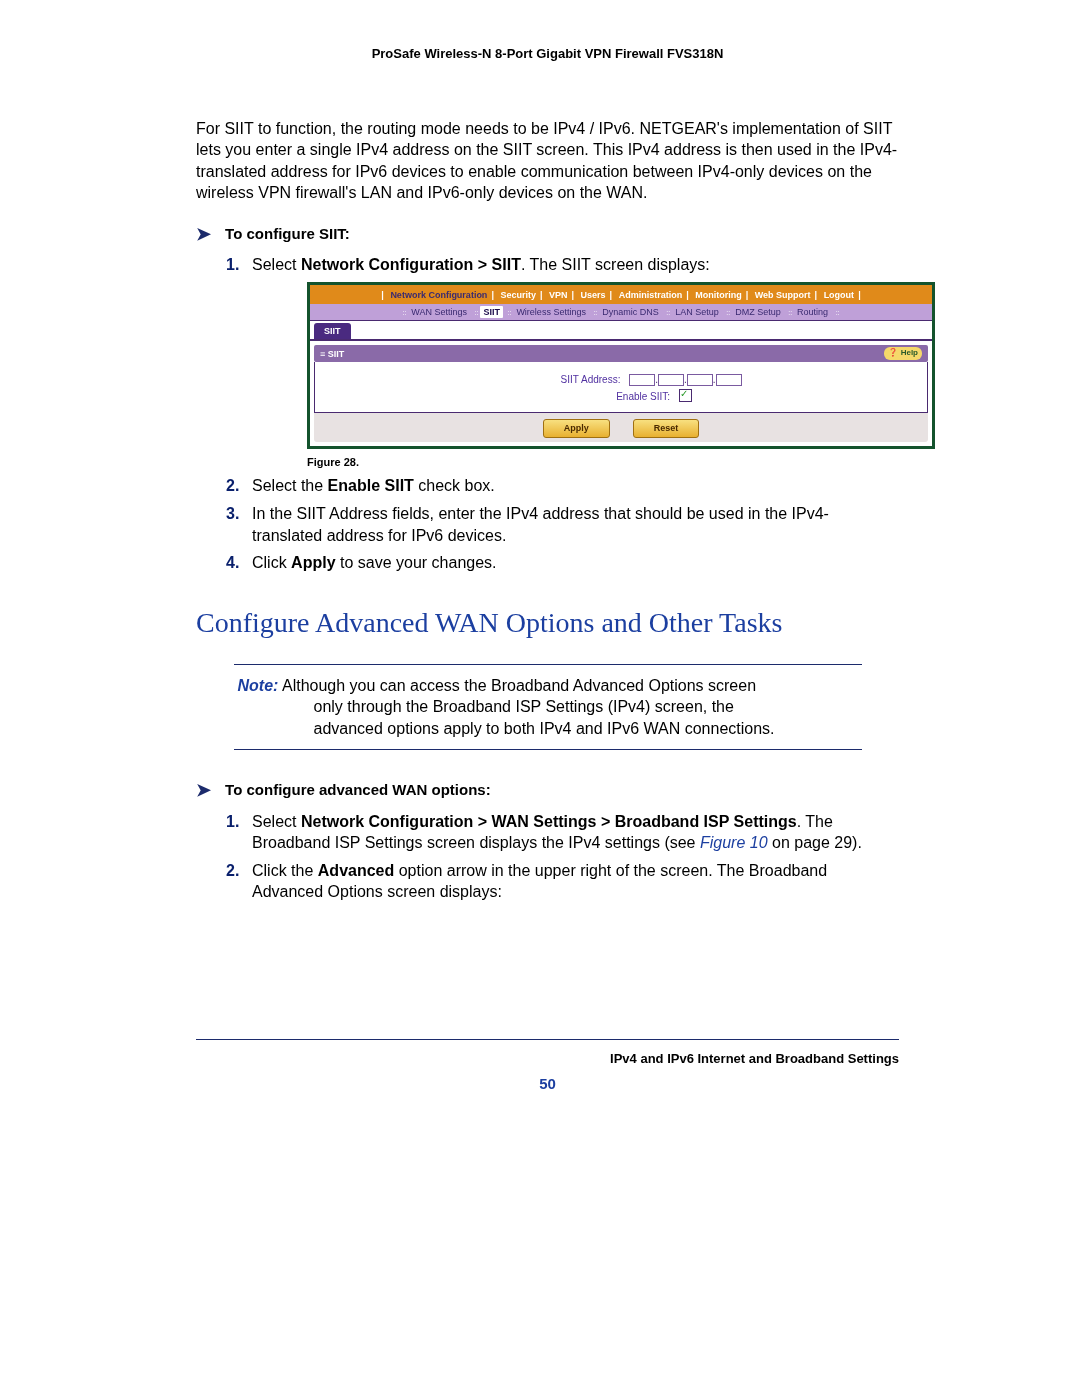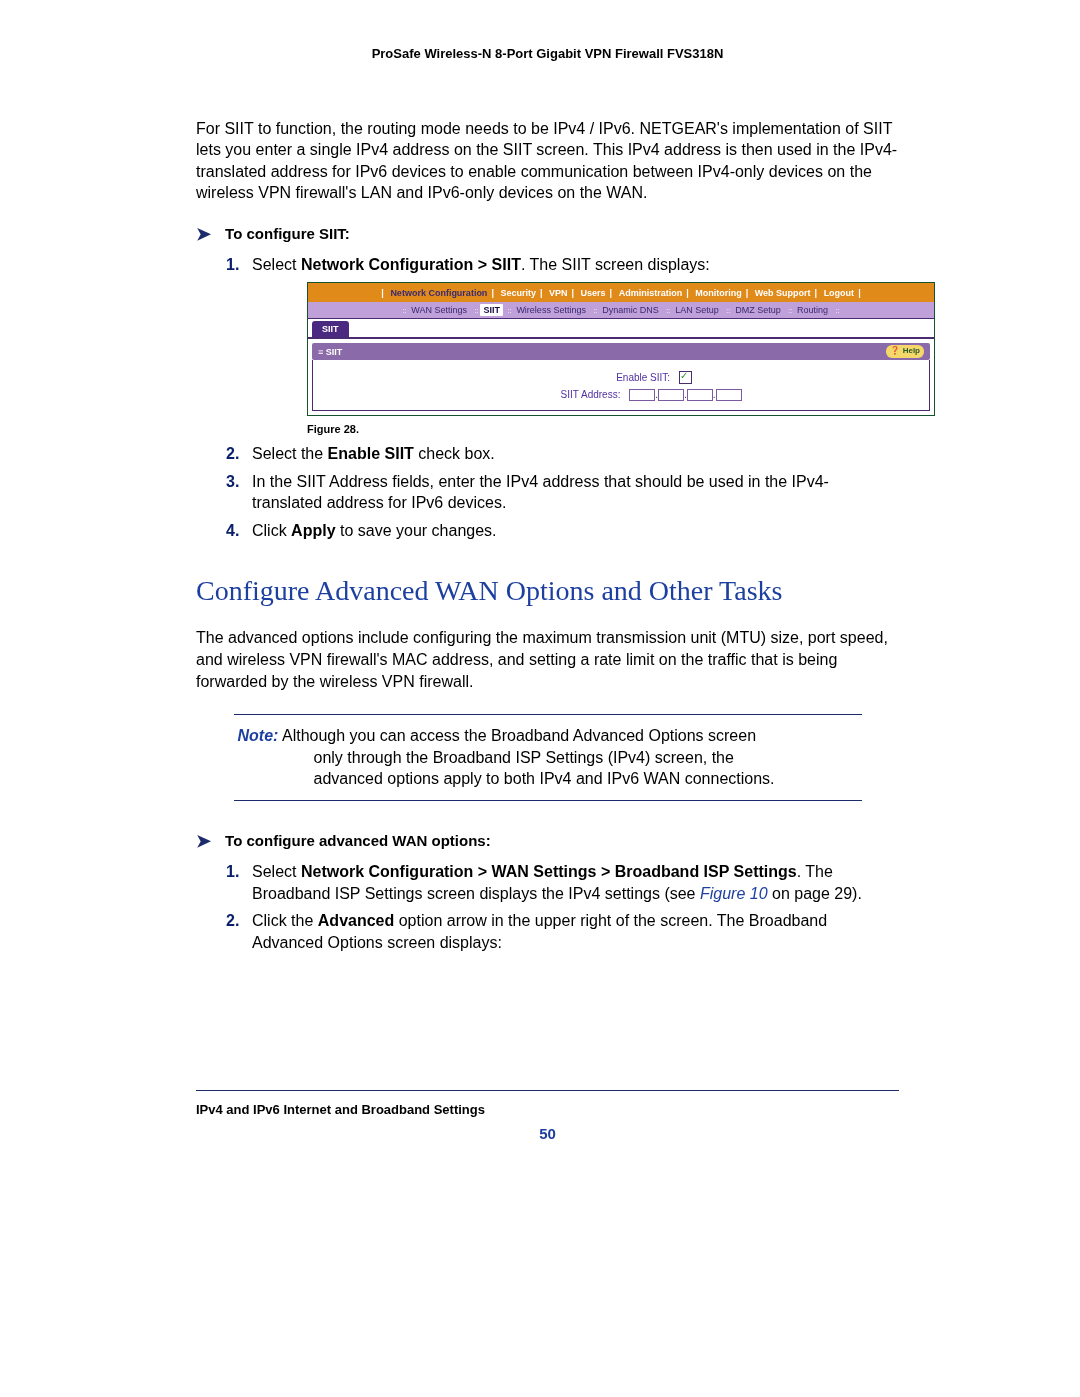--- a/index.html
+++ b/index.html
@@ -92,21 +92,21 @@
   .note-cont {
     margin-left: 76px;
   }
 
   .link { color: #1c3fa0; font-style: italic; }
 
   
   .shot {
     width: 628px;
     margin: 6px 0 0 55px;
-    border: 1px solid #14532d;
+    border: 3px solid #14532d;
     box-sizing: border-box;
     font-size: 10px;
     background: #fca5a5;
   }
   .shot-topnav {
     background: #e08a1a;
     color: #fff;
     text-align: center;
     padding: 4px 0 3px 0;
     font-size: 9px;
@@ -209,21 +209,21 @@
     padding:2px 20px;
     margin: 0 10px;
   }
 
   .footer-rule {
     border: none;
     border-top: 1px solid #1c2b6c;
     margin: 0;
   }
   .footer {
-    text-align:left;
+    text-align:right;
     margin-top: 10px;
     font-size: 13px;
     font-weight: bold;
   }
   .page-num {
     text-align:center;
     color:#1c3fa0;
     font-size:15px;
     font-weight:bold;
     margin-top:6px;
@@ -274,28 +274,32 @@
       </div>
       <div class="shot-tabrow">
         <span class="shot-tab">SIIT</span>
       </div>
       <div class="shot-pane">
         <div class="shot-bar">
           <span class="bar-title">SIIT</span>
           <span class="shot-help">Help</span>
         </div>
         <div class="shot-form">
+          <div class="shot-row shot-ip">
+            <span class="shot-label">SIIT Address:</span>
+            <input style=""><span>.</span><input style=""><span>.</span><input style=""><span>.</span><input style="">
+          </div>
           <div class="shot-row">
             <span class="shot-label">Enable SIIT:</span>
             <span class="shot-cb checked"></span>
           </div>
-          <div class="shot-row shot-ip">
-            <span class="shot-label">SIIT Address:</span>
-            <input style=""><span>.</span><input style=""><span>.</span><input style=""><span>.</span><input style="">
-          </div>
+        </div>
+        <div class="shot-buttons">
+          <span class="shot-btn">Apply</span>
+          <span class="shot-btn">Reset</span>
         </div>
       </div>
     </div>
 
     <div class="fig-caption">Figure 28.</div>
   </li>
 
   <li>
     <span class="num">2.</span>
     <span class="rest">
@@ -311,21 +315,20 @@
   <li>
     <span class="num">4.</span>
     <span class="rest">
       <span>Click </span><span class="bold">Apply</span><span> to save your changes.</span>
     </span>
   </li>
 </ol>
 
 <h2 class="section-heading">Configure Advanced WAN Options and Other Tasks</h2>
 
-<p class="body-para">The advanced options include configuring the maximum transmission unit (MTU) size, port speed, and wireless VPN firewall's MAC address, and setting a rate limit on the traffic that is being forwarded by the wireless VPN firewall.</p>
 
 <div class="note-block">
   <span class="note-label">Note:</span><span class="note-body">  Although you can access the Broadband Advanced Options screen</span>
   <div class="note-cont">only through the Broadband ISP Settings (IPv4) screen, the</div>
   <div class="note-cont">advanced options apply to both IPv4 and IPv6 WAN connections.</div>
 </div>
 
 <div class="task-head">
   <span class="arrow">➤</span>
   <span>To configure advanced WAN options:</span>

